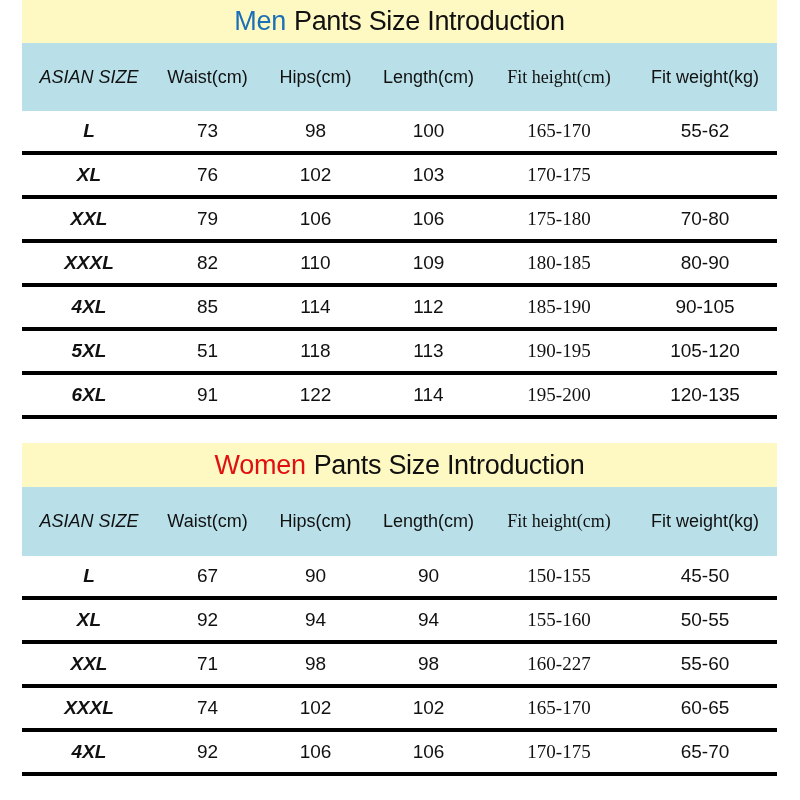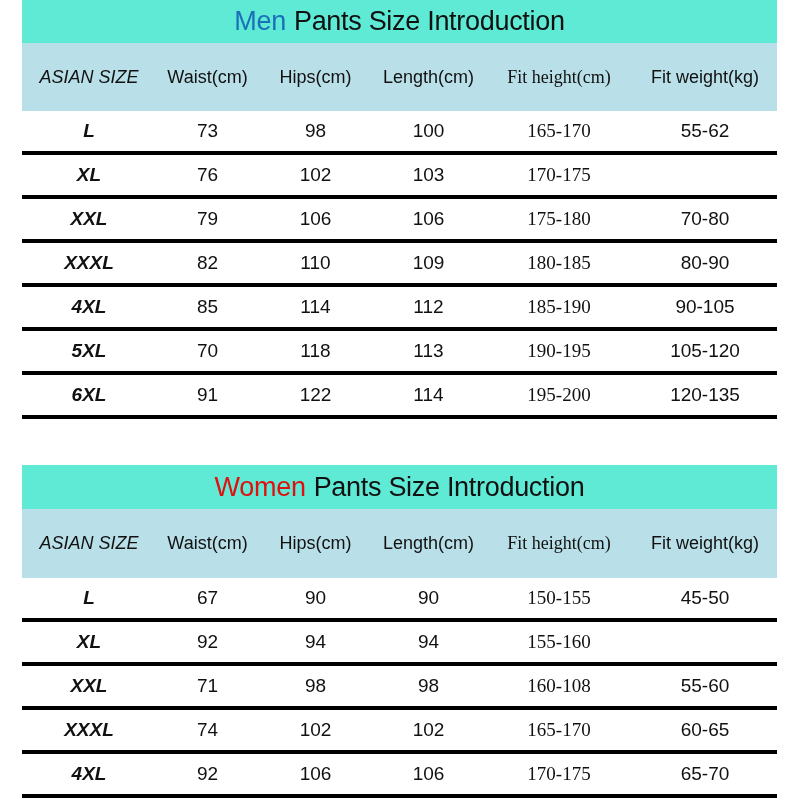--- a/index.html
+++ b/index.html
@@ -1,25 +1,25 @@
 <!DOCTYPE html>
 <html><head>
   <meta charset="utf-8">
   <style>
     * { box-sizing: border-box; margin: 0; padding: 0; }
     html, body { width: 800px; height: 800px; background: #ffffff; overflow: hidden; }
     body { font-family: "Liberation Sans", sans-serif; color: #111111; position: relative; }
 
     .section { position: absolute; left: 22px; width: 755px; }
     .section.men { top: 0; }
-    .section.women { top: 465px; }
+    .section.women { top: 443px; }
 
     .title-band {
       height: 43px;
-      background: #5eead4;
+      background: #fef9c3;
       display: flex; align-items: center; justify-content: center;
       font-size: 27px;
       letter-spacing: -0.3px;
     }
     .section.women .title-band { height: 44px; }
     .title-band .accent { margin-right: 8px; }
 
     .header-band {
       height: 68px;
       background: #b9e0e9;
@@ -99,21 +99,21 @@
     <div class="row">
       <div class="col c0">4XL</div>
       <div class="col c1">85</div>
       <div class="col c2">114</div>
       <div class="col c3">112</div>
       <div class="col c4">185-190</div>
       <div class="col c5">90-105</div>
     </div>
     <div class="row">
       <div class="col c0">5XL</div>
-      <div class="col c1">70</div>
+      <div class="col c1">51</div>
       <div class="col c2">118</div>
       <div class="col c3">113</div>
       <div class="col c4">190-195</div>
       <div class="col c5">105-120</div>
     </div>
     <div class="row">
       <div class="col c0">6XL</div>
       <div class="col c1">91</div>
       <div class="col c2">122</div>
       <div class="col c3">114</div>
@@ -144,27 +144,28 @@
       <div class="col c3">90</div>
       <div class="col c4">150-155</div>
       <div class="col c5">45-50</div>
     </div>
     <div class="row">
       <div class="col c0">XL</div>
       <div class="col c1">92</div>
       <div class="col c2">94</div>
       <div class="col c3">94</div>
       <div class="col c4">155-160</div>
+      <div class="col c5">50-55</div>
     </div>
     <div class="row">
       <div class="col c0">XXL</div>
       <div class="col c1">71</div>
       <div class="col c2">98</div>
       <div class="col c3">98</div>
-      <div class="col c4">160-108</div>
+      <div class="col c4">160-227</div>
       <div class="col c5">55-60</div>
     </div>
     <div class="row">
       <div class="col c0">XXXL</div>
       <div class="col c1">74</div>
       <div class="col c2">102</div>
       <div class="col c3">102</div>
       <div class="col c4">165-170</div>
       <div class="col c5">60-65</div>
     </div>

